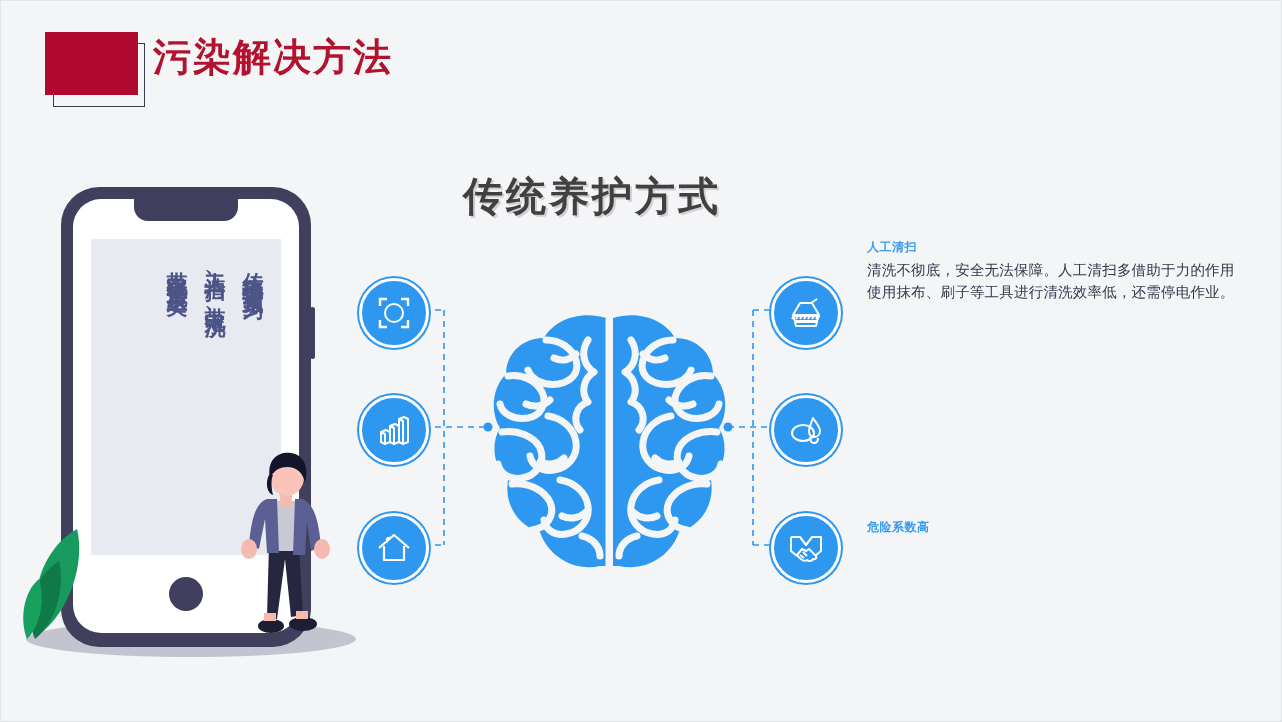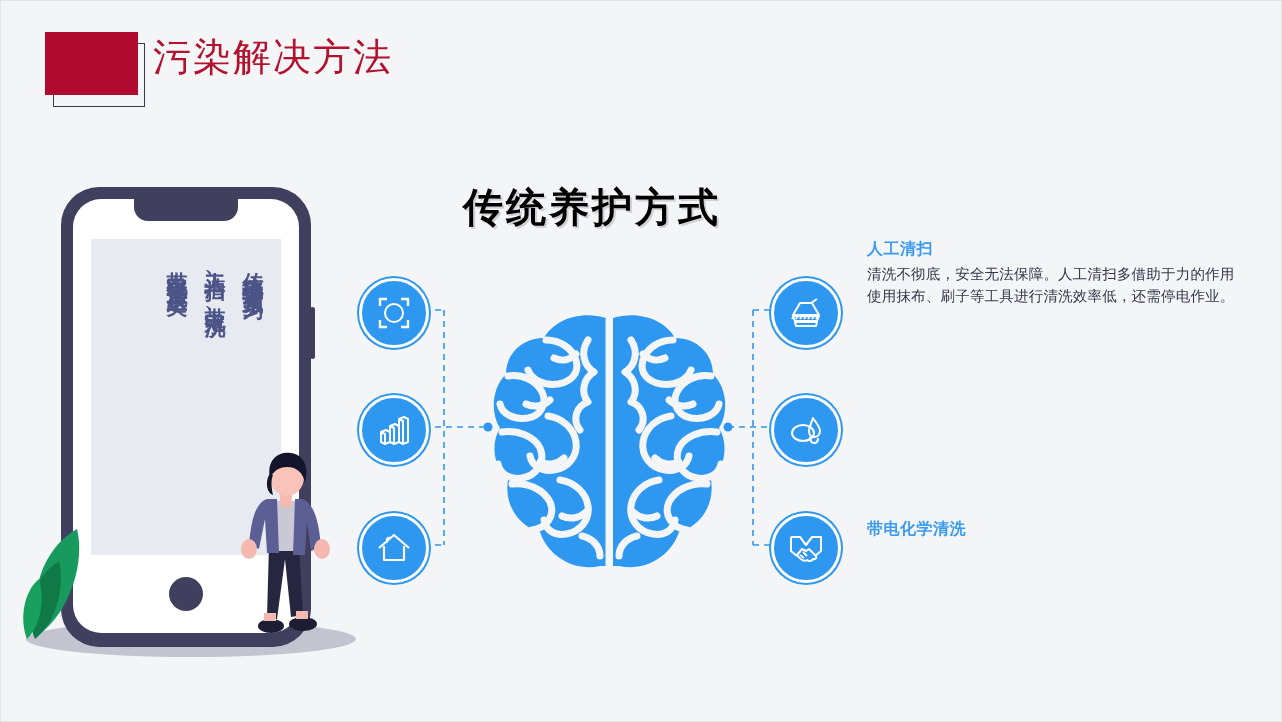--- a/index.html
+++ b/index.html
@@ -7,31 +7,31 @@
     width:1282px;height:722px;overflow:hidden;
     background:#f4f5f7;
     font-family:"Liberation Sans","DejaVu Sans",sans-serif;
     position:relative;
   }
   .slide{position:absolute;inset:0;background:#f4f5f7;border:1px solid #e3e4e8;box-sizing:border-box;}
 
   
   .hdr-outline{position:absolute;left:52px;top:42px;width:90px;height:62px;border:1.5px solid #3b3b4a;background:transparent;}
   .hdr-square{position:absolute;left:44px;top:31px;width:93px;height:63px;background:#b00a2e;}
-  .hdr-title{position:absolute;left:152px;top:37px;font-size:38px;letter-spacing:2px;color:#b3122f;font-weight:400;line-height:1;white-space:nowrap;}
+  .hdr-title{position:absolute;left:152px;top:37px;font-size:38px;letter-spacing:2px;color:#b3122f;font-weight:700;line-height:1;white-space:nowrap;}
 
   
   .logo{position:absolute;right:10px;top:4px;width:118px;height:56px;}
   .logo svg{display:block;}
 
   
   .main-heading{
     position:absolute;left:462px;top:168px;
-    font-size:40px;font-weight:bold;color:#000000;letter-spacing:3px;
-    text-shadow:2px 2px 0 rgba(140,140,150,.35);white-space:nowrap;margin-top:11px;
+    font-size:40px;font-weight:bold;color:#404040;letter-spacing:3px;
+    text-shadow:2px 2px 0 rgba(140,140,150,.35);white-space:nowrap;
   }
 
   
   .phone-shadow{position:absolute;left:25px;top:620px;width:330px;height:36px;background:#c3c4d0;border-radius:50%;}
   .phone{position:absolute;left:60px;top:186px;width:250px;height:460px;background:#413f5e;border-radius:38px;}
   .phone-screen{position:absolute;left:12px;top:12px;right:12px;bottom:14px;background:#fff;border-radius:28px;overflow:hidden;}
   .notch{position:absolute;left:50%;top:0;transform:translateX(-50%);width:104px;height:22px;background:#413f5e;border-radius:0 0 14px 14px;}
   .side-btn{position:absolute;right:-4px;top:120px;width:5px;height:52px;background:#413f5e;border-radius:3px;}
   .panel{position:absolute;left:18px;top:40px;right:18px;height:316px;background:#e8eaf1;}
   .vtext{
@@ -68,21 +68,21 @@
   .ic-l3{left:358px;top:512px;}
   .ic-r1{left:770px;top:277px;}
   .ic-r2{left:770px;top:394px;}
   .ic-r3{left:770px;top:512px;}
 
   
   .txt-block{position:absolute;left:866px;width:372px;}
   .tb1{top:238px;}
   .tb2{top:398px;}
   .tb3{top:518px;}
-  .tb-title{font-size:16px;font-weight:bold;color:#3a9bf0;margin:0 0 3px 0;letter-spacing:.5px;}
+  .tb-title{font-size:12px;font-weight:bold;color:#3a9bf0;margin:0 0 3px 0;letter-spacing:.5px;}
   .tb-body{font-size:14.5px;font-weight:normal;color:#33384a;line-height:1.55;letter-spacing:.2px;margin:0;}
 </style>
 </head>
 <body>
 
 <div class="slide">
 
   <div class="hdr-outline"></div>
   <div class="hdr-square"></div>
   <div class="hdr-title">污染解决方法</div>
@@ -270,16 +270,16 @@
 
   <div class="txt-block tb1">
     <p class="tb-title">人工清扫</p>
     <p class="tb-body">清洗不彻底，安全无法保障。人工清扫多借助于力的作用使用抹布、刷子等工具进行清洗效率低，还需停电作业。</p>
   </div>
 
   <div class="txt-block tb2">
   </div>
 
   <div class="txt-block tb3">
-    <p class="tb-title">带电化学清洗</p>
+    <p class="tb-title">危险系数高</p>
   </div>
 
 </div>
 
 </body></html>

